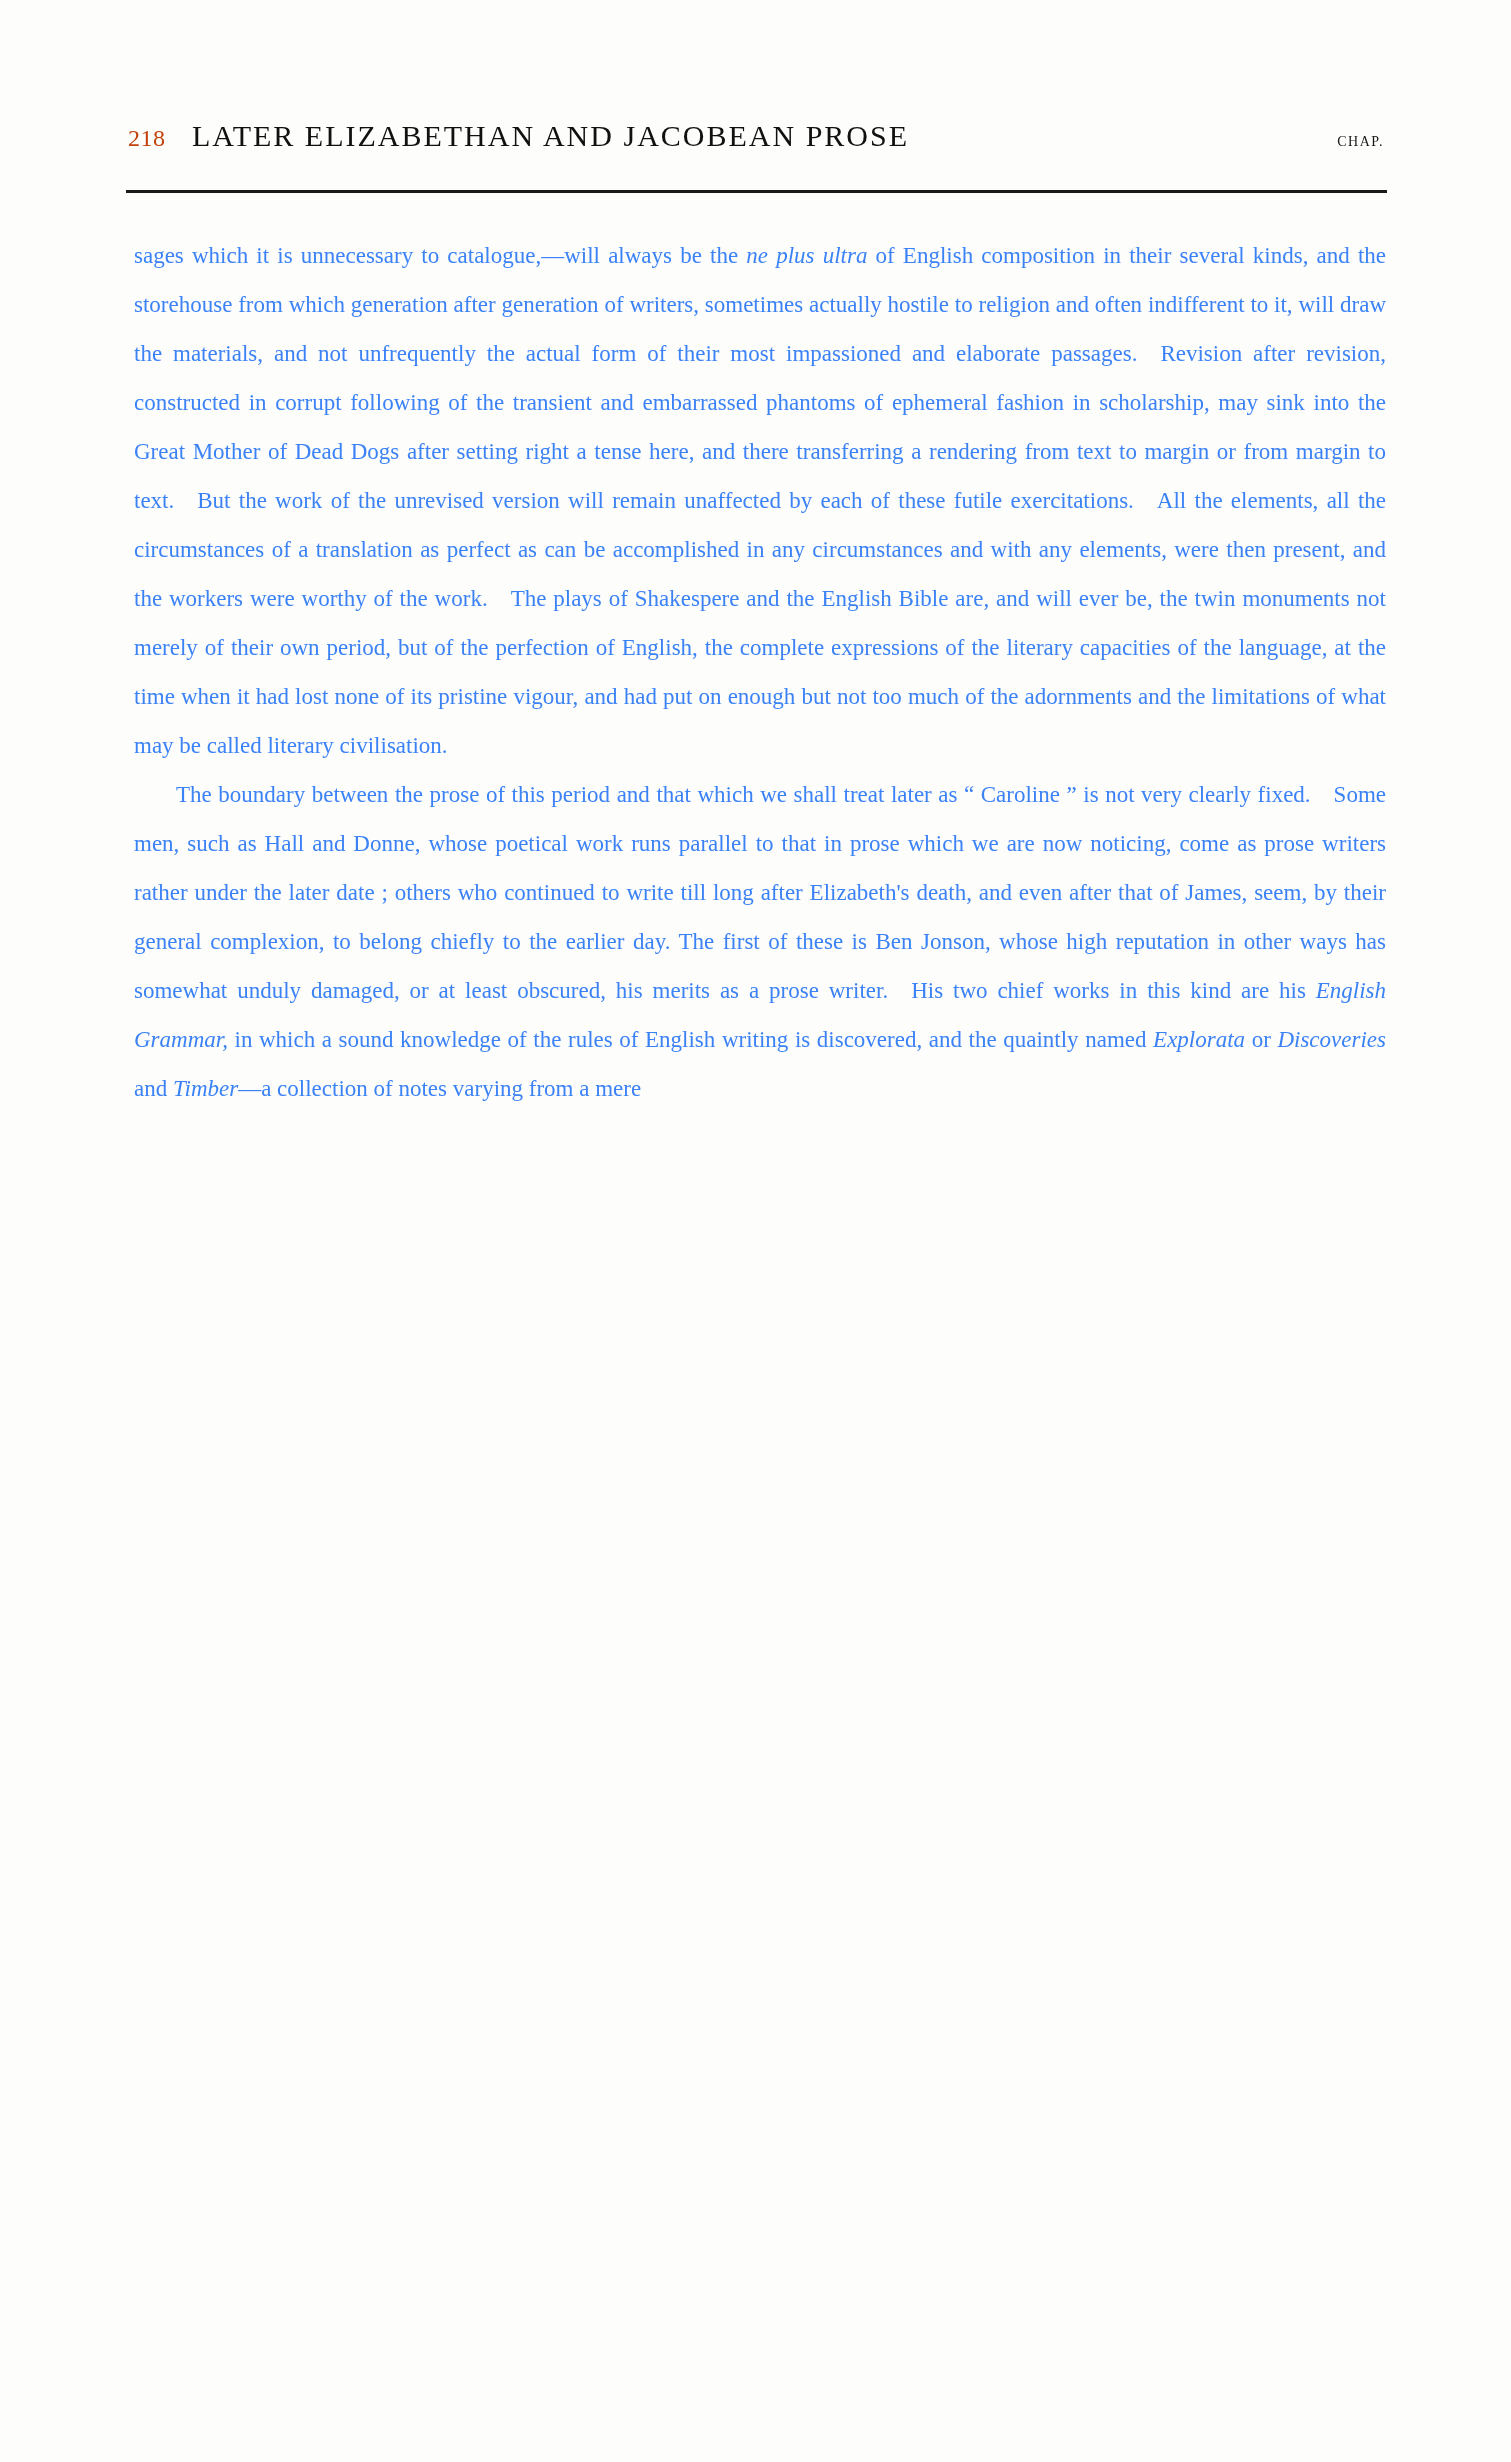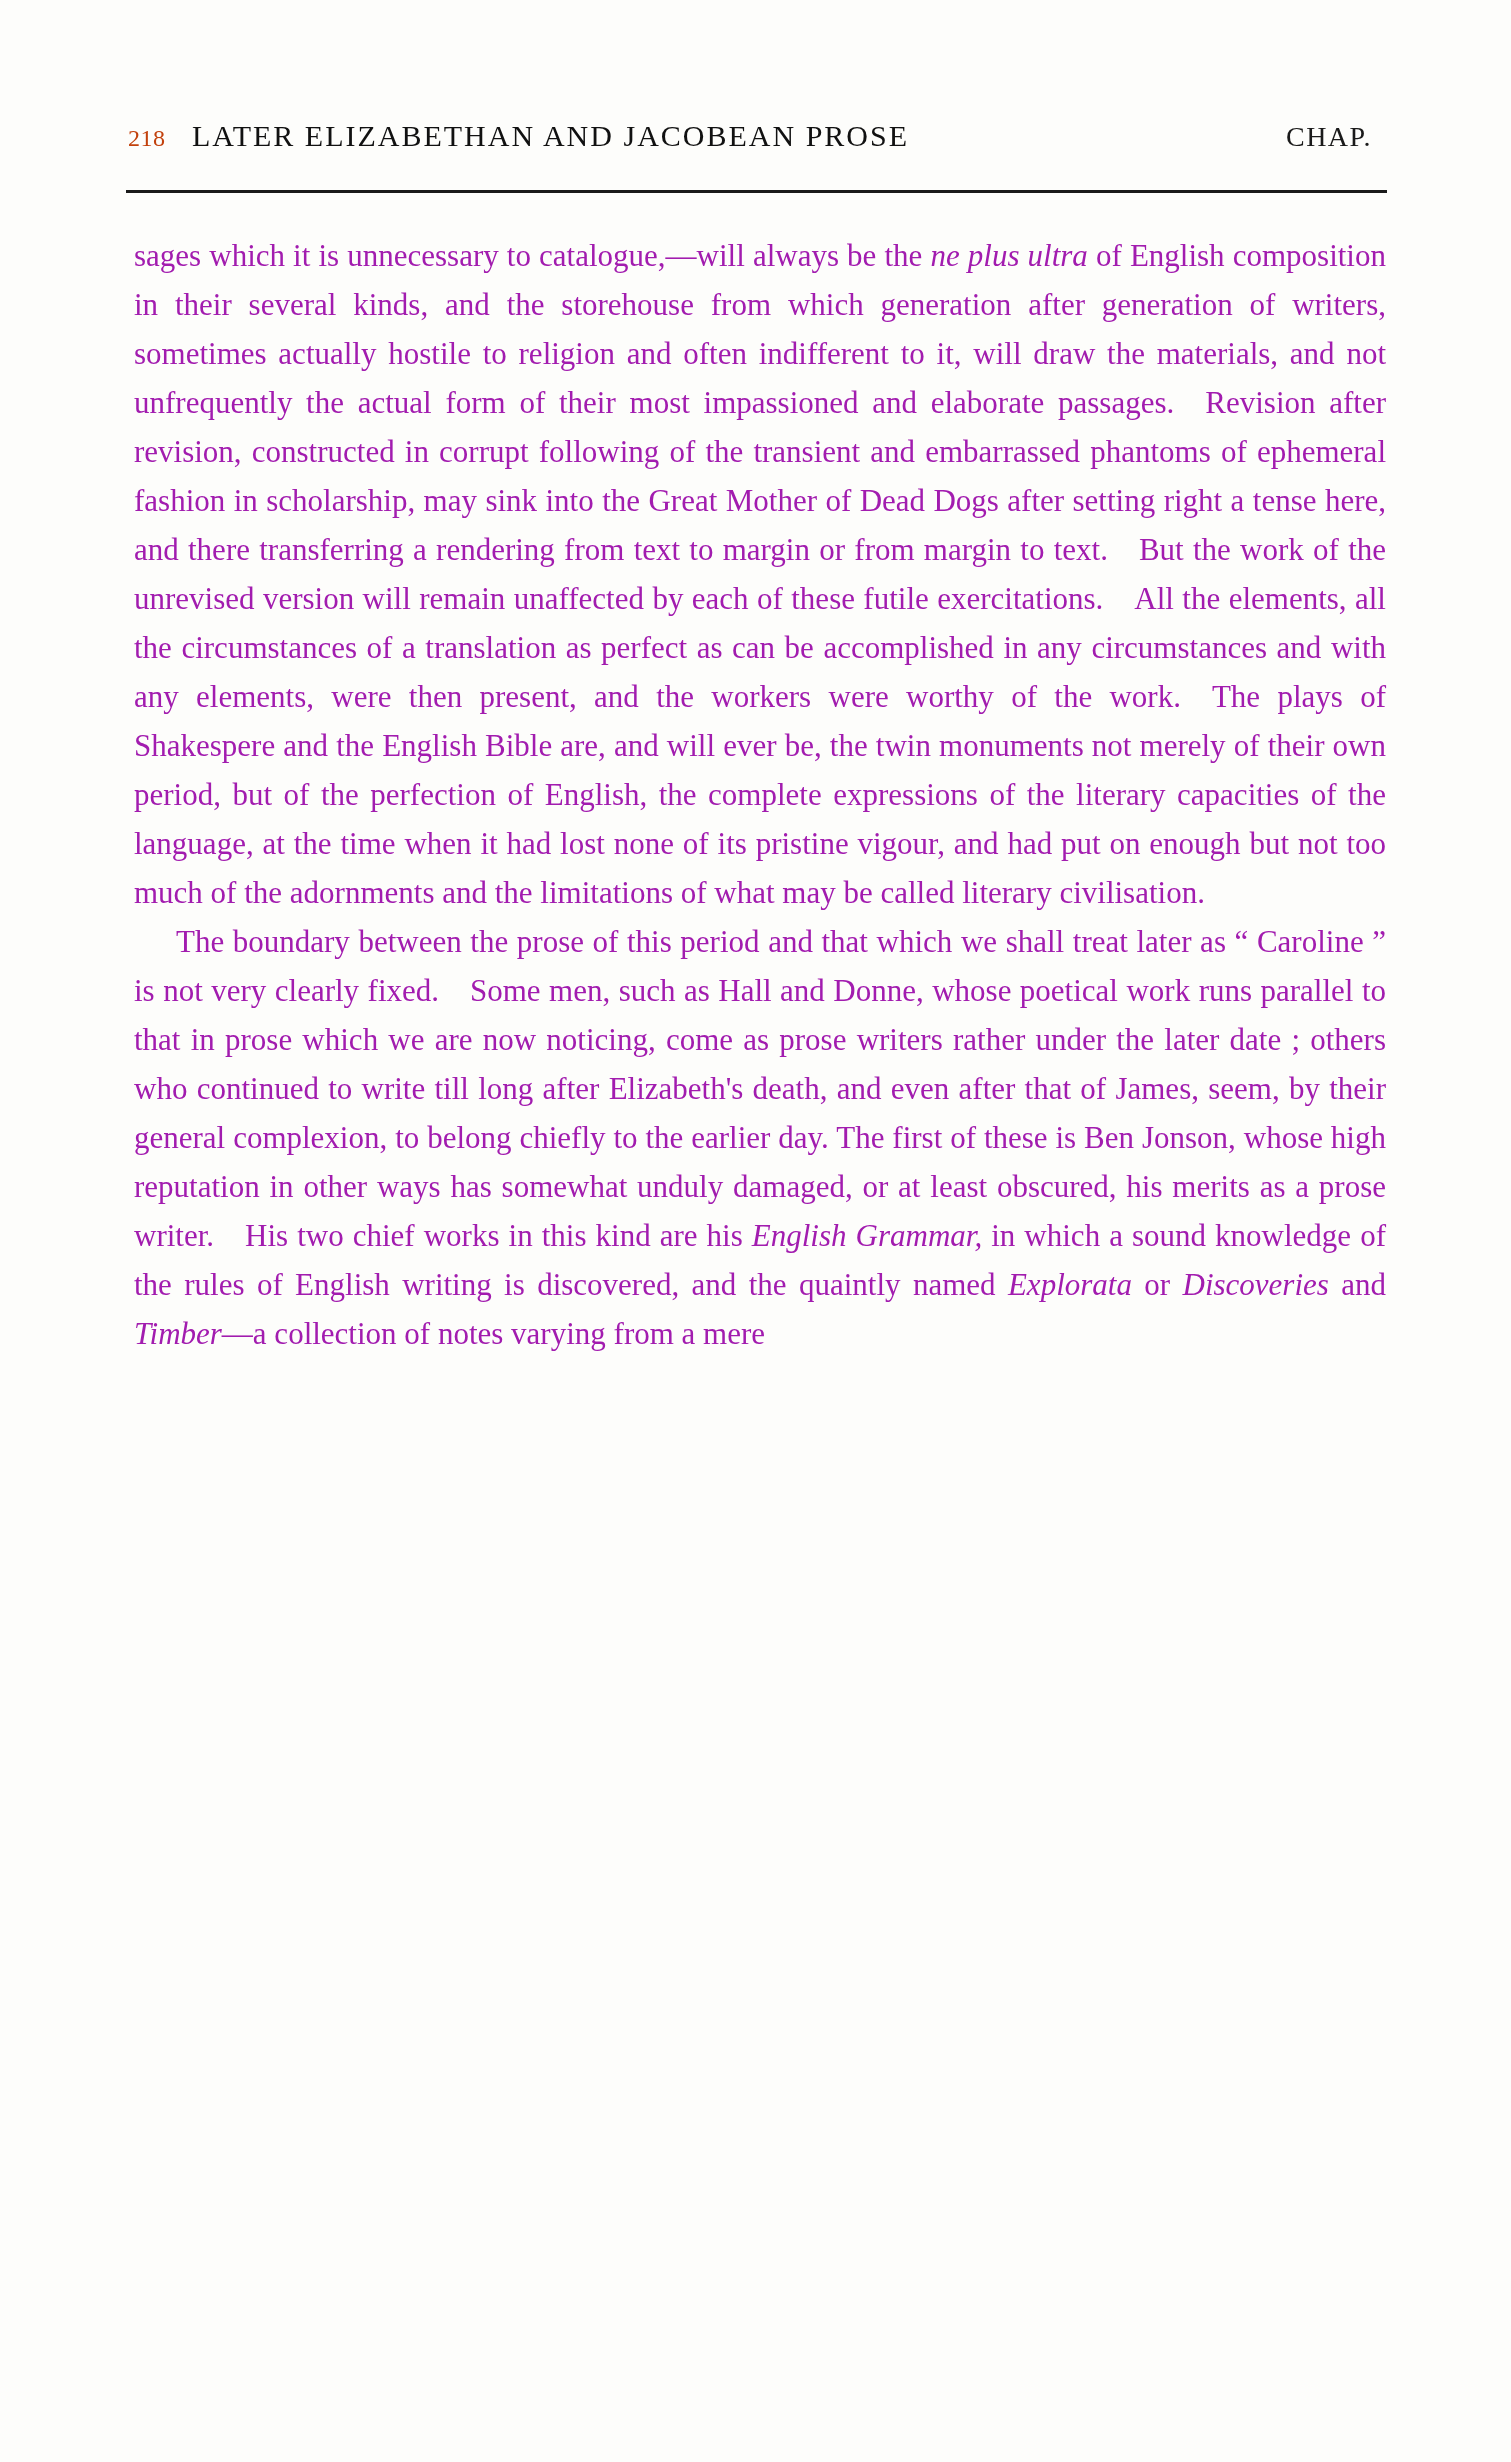--- a/index.html
+++ b/index.html
@@ -38,44 +38,44 @@
     width: 64px;
   }
   .running-title {
     flex: 1;
     font-size: 30px;
     letter-spacing: 2px;
     color: #111;
     white-space: nowrap;
   }
   .chap-label {
-    font-size: 28px;
+    font-size: 14px;
     letter-spacing: 1.5px;
     color: #1a1a1a;
     width: 110px;
-    text-align: center;
+    text-align: right;
   }
   .rule {
     position: absolute;
     top: 190px;
     left: 126px;
     width: 1261px;
     height: 2.7px;
     background: #1a1a1a;
   }
   .body-text {
     position: absolute;
     top: 231px;
     left: 134px;
     width: 1252px;
-    font-size: 31px;
+    font-size: 23px;
     line-height: 49px;
     text-align: justify;
     text-justify: inter-word;
-    color: #a21caf;
+    color: #3b82f6;
     -webkit-font-smoothing: antialiased;
   }
   .body-text p {
     margin: 0;
   }
   .body-text p.indent {
     text-indent: 42px;
   }
   .it {
     font-style: italic;

